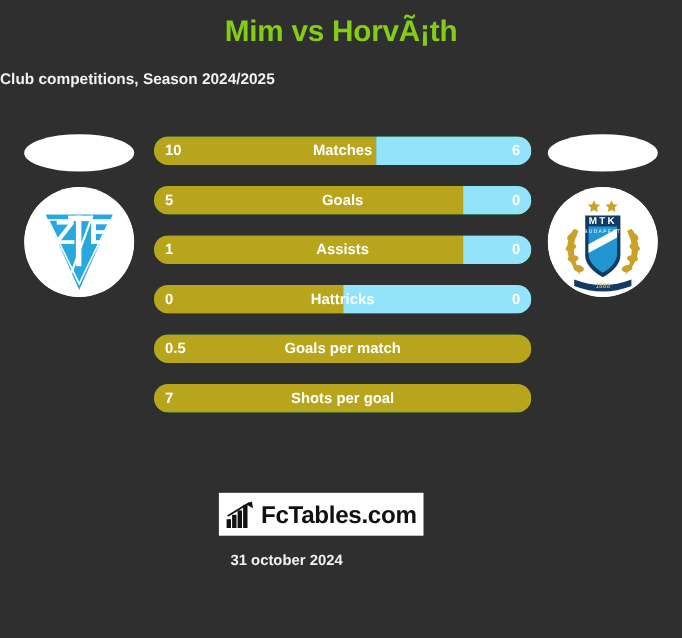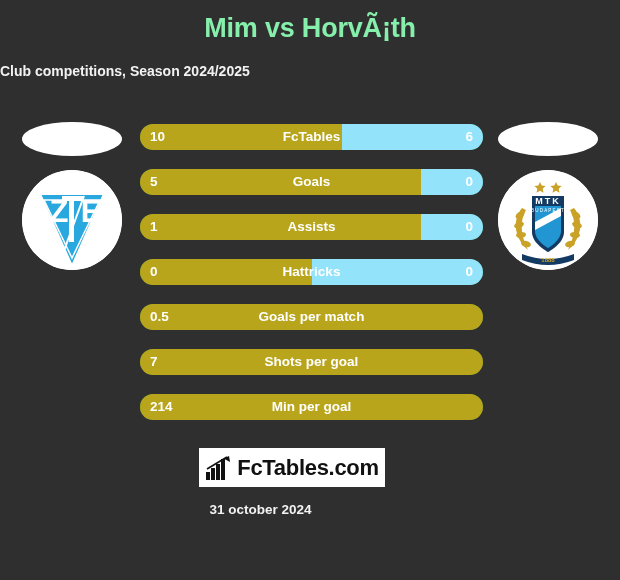--- a/index.html
+++ b/index.html
@@ -23,21 +23,21 @@
 
   
   .title {
     position: absolute;
     top: 12px;
     left: 0;
     width: 620px;
     text-align: center;
     font-size: 27px;
     font-weight: bold;
-    color: #86efac;
+    color: #84cc16;
     letter-spacing: -0.2px;
     line-height: 32px;
     white-space: nowrap;
   }
   .subtitle {
     position: absolute;
     top: 62px;
     left: 0;
     width: 540px;
     text-align: left;
@@ -210,21 +210,21 @@
       <path d="M24 84 Q50 94 76 84 L76 90 Q50 100 24 90 Z" fill="#123a63"></path>
       <text x="50" y="92" font-family="Liberation Sans, sans-serif" font-size="6" font-weight="bold" fill="#c9a227" text-anchor="middle">1888</text>
     </svg>
   </div>
 
   <div class="rows">
       <div class="row">
         <div class="fill-home" style="width: 59%;"></div>
         <div class="fill-away" style="width: 41%;"></div>
         <div class="val val-home">10</div>
-        <div class="row-label">FcTables</div>
+        <div class="row-label">Matches</div>
         <div class="val val-away">6</div>
       </div>
       <div class="row">
         <div class="fill-home" style="width: 82%;"></div>
         <div class="fill-away" style="width: 18%;"></div>
         <div class="val val-home">5</div>
         <div class="row-label">Goals</div>
         <div class="val val-away">0</div>
       </div>
       <div class="row">
@@ -243,25 +243,20 @@
       </div>
       <div class="row">
         <div class="fill-home" style="width: 100%;"></div>
         <div class="val val-home">0.5</div>
         <div class="row-label">Goals per match</div>
       </div>
       <div class="row">
         <div class="fill-home" style="width: 100%;"></div>
         <div class="val val-home">7</div>
         <div class="row-label">Shots per goal</div>
-      </div>
-      <div class="row">
-        <div class="fill-home" style="width: 100%;"></div>
-        <div class="val val-home">214</div>
-        <div class="row-label">Min per goal</div>
       </div>
     </div>
 
   <div class="logo-box">
     <svg class="logo-icon" width="27" height="26" viewBox="0 0 27 26">
       <rect x="1" y="17" width="4" height="8" fill="#111111"></rect>
       <rect x="6" y="13" width="4" height="12" fill="#111111"></rect>
       <rect x="11" y="9" width="4" height="16" fill="#111111"></rect>
       <rect x="16" y="4" width="4" height="21" fill="#111111"></rect>
       <path d="M2 14 L22 2" stroke="#111111" stroke-width="1.6" fill="none"></path>

